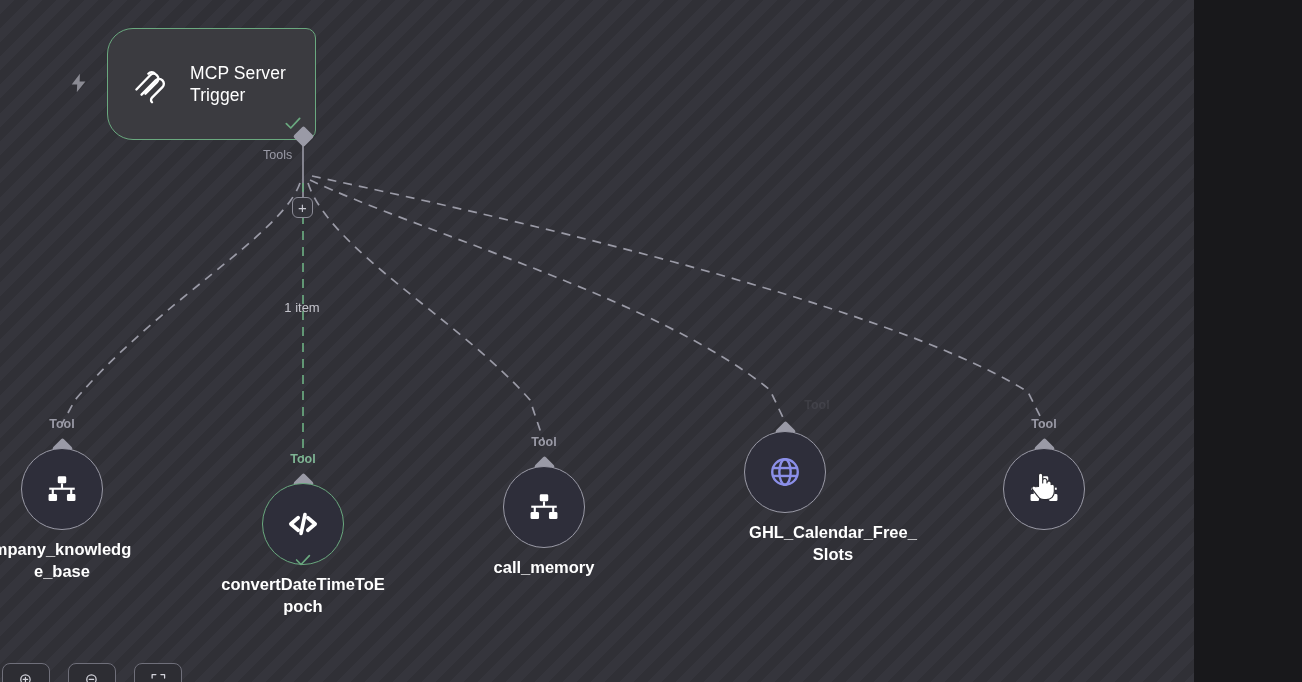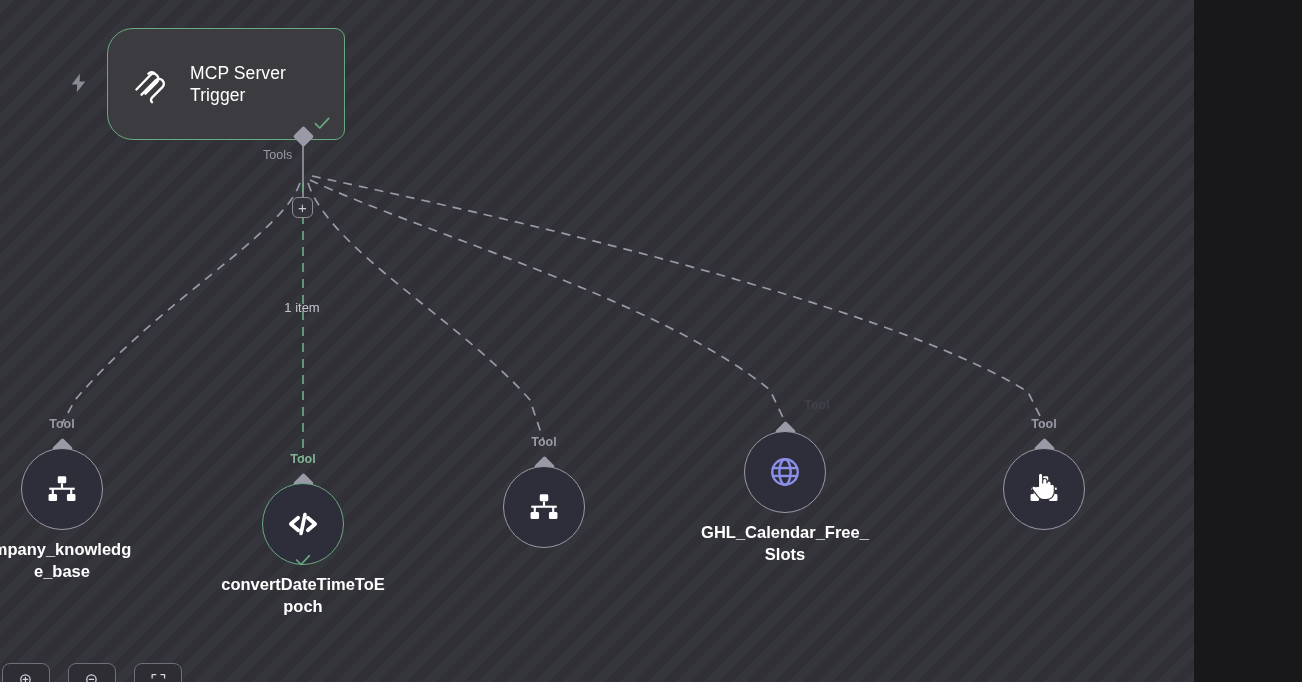--- a/index.html
+++ b/index.html
@@ -54,21 +54,21 @@
     width: 1194px;
     height: 682px;
     pointer-events: none;
   }
 
   
   .trigger-node {
     position: absolute;
     left: 107px;
     top: 28px;
-    width: 238px;
+    width: 209px;
     height: 112px;
     background: #3b3b40;
     border: 1.6px solid #6aa97f;
     border-radius: 26px 10px 10px 26px;
     box-sizing: border-box;
     display: flex;
     align-items: center;
     padding-left: 22px;
   }
   .trigger-node .node-icon {
@@ -351,36 +351,37 @@
             <rect x="15.5" y="15.5" width="6" height="5" rx="1"></rect>
           </g>
           <g stroke="#ffffff" stroke-width="1.5" fill="none">
             <path d="M12 8 v3.5"></path>
             <path d="M3 11.8 H21"></path>
             <path d="M5.5 11.8 v3.7"></path>
             <path d="M18.5 11.8 v3.7"></path>
           </g>
         </svg>
       </div>
+      <div class="tool-caption">call_memory</div>
     </div>
 
     <div class="tool-node" style="left:744px; top:431px;">
       <div class="tool-toollabel" style="opacity:.12; left:73px; top:-33px;">Tool</div>
       <div class="tool-diamond"></div>
       <div class="tool-circle">
         <svg viewBox="0 0 24 24">
           <g fill="none" stroke="#8b8fe8" stroke-width="1.7">
             <circle cx="12" cy="12" r="9"></circle>
             <ellipse cx="12" cy="12" rx="4" ry="9"></ellipse>
             <path d="M3.2 9.2 H20.8"></path>
             <path d="M3.2 14.8 H20.8"></path>
           </g>
         </svg>
       </div>
-      <div class="tool-caption" style="width:176px;">GHL_Calendar_Free_Slots</div>
+      <div class="tool-caption" style="width:176px;margin-left:48px;">GHL_Calendar_Free_Slots</div>
     </div>
 
     <div class="tool-node" style="left:1003px; top:448px;">
       <div class="tool-toollabel">Tool</div>
       <div class="tool-diamond"></div>
       <div class="tool-circle">
         <svg viewBox="0 0 24 24">
           <g fill="#ffffff">
             <rect x="9" y="3" width="6" height="5" rx="1"></rect>
             <rect x="2.5" y="15.5" width="6" height="5" rx="1"></rect>

